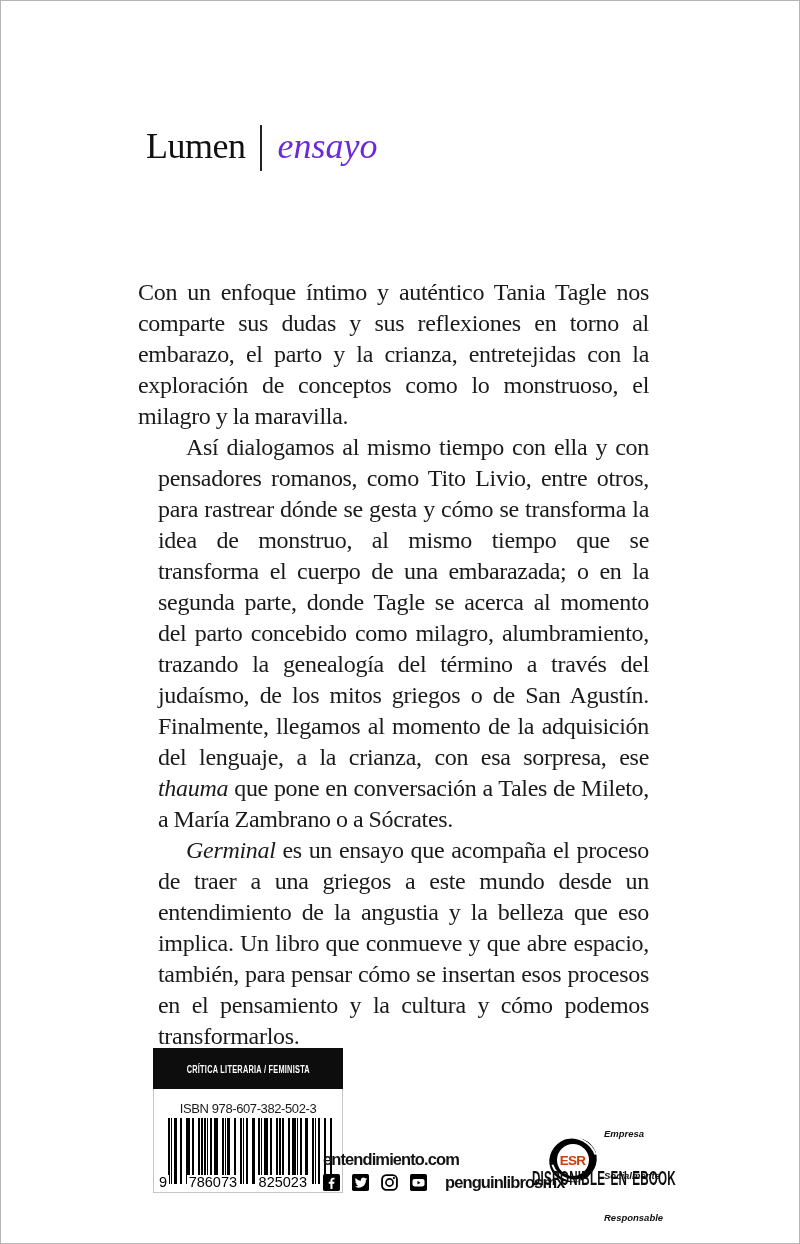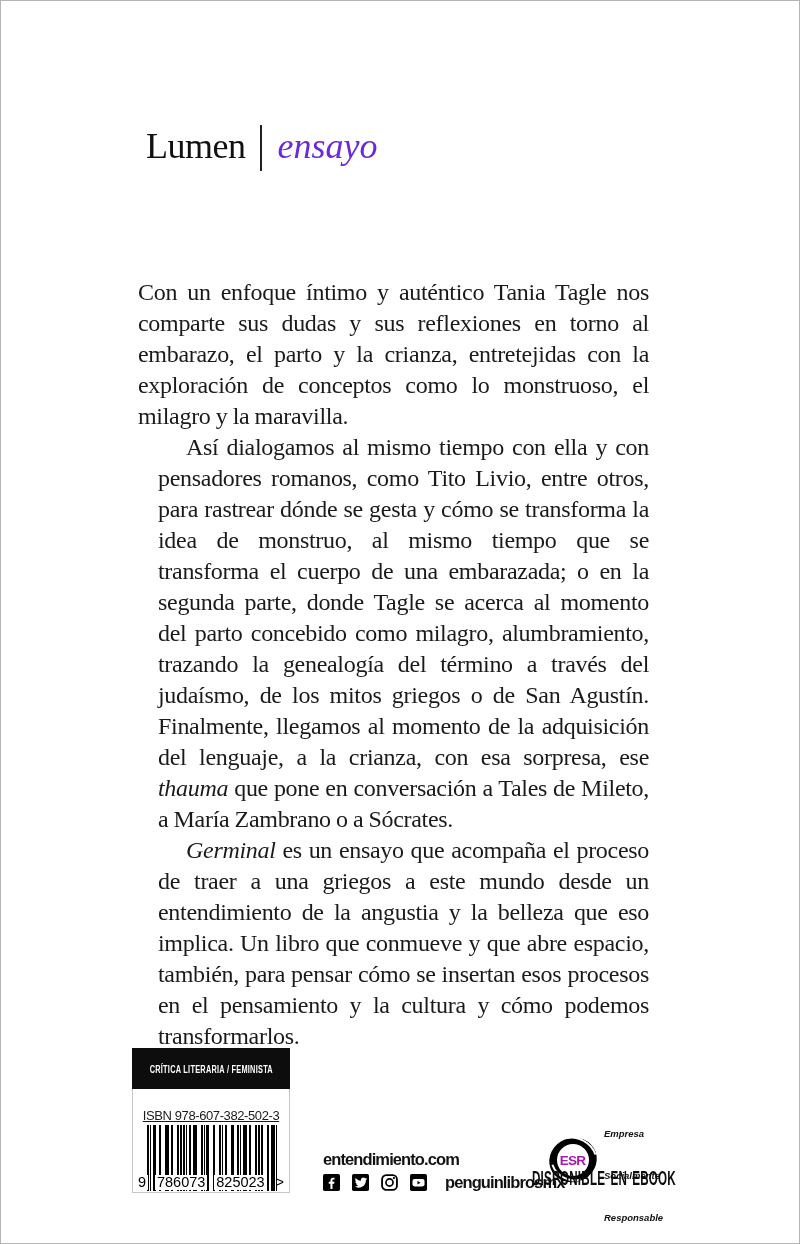--- a/index.html
+++ b/index.html
@@ -14,24 +14,24 @@
 
   
   .body-text{position:absolute;left:137px;top:276px;width:511px;
     font-family:"Liberation Serif",serif;font-size:24px;line-height:31px;
     letter-spacing:-0.3px;word-spacing:-0.5px;color:#1a1a1a;}
   .body-text p{margin:0;text-align:justify;}
   .body-text p + p{text-indent:28px;margin-left:20px;}
   .body-text em{font-style:italic;}
 
   
-  .barcode-block{position:absolute;left:131px;top:1047px;width:158px;}
+  .barcode-block{position:absolute;left:152px;top:1047px;width:190px;}
   .badge{height:41px;background:#0d0d0d;display:flex;align-items:center;justify-content:center;overflow:hidden;}
   .badge span{color:#fff;font-weight:bold;font-size:11.5px;letter-spacing:0.4px;white-space:nowrap;transform:scaleX(0.64);}
-  .barcode-body{position:relative;border:1px solid #c6c6c6;border-top:none;background:#fff;height:104px;box-sizing:border-box;padding-top:19px;text-decoration:underline;}
+  .barcode-body{position:relative;border:1px solid #c6c6c6;border-top:none;background:#fff;height:104px;box-sizing:border-box;padding-top:12px;}
   .isbn{text-align:center;font-size:13px;letter-spacing:-0.4px;color:#1a1a1a;white-space:nowrap;}
   .bars{height:66px;margin:2px 10px 0 14px;
     background:
       repeating-linear-gradient(90deg,#000 0 2px,rgba(0,0,0,0) 2px 6px),
       repeating-linear-gradient(90deg,rgba(0,0,0,0) 0 3px,#000 3px 4px,rgba(0,0,0,0) 4px 9px),
       repeating-linear-gradient(90deg,rgba(0,0,0,0) 0 7px,#000 7px 9px,rgba(0,0,0,0) 9px 13px);}
   .digits{position:absolute;left:3px;right:3px;bottom:2px;display:flex;justify-content:space-between;align-items:flex-end;
     font-size:14.5px;line-height:15px;color:#000;}
   .digits span{background:#fff;padding:0 2px;}
   .digits .chevron{background:transparent;}
@@ -44,21 +44,21 @@
   .handle{font-weight:bold;font-size:16.5px;letter-spacing:-0.9px;color:#121212;margin-left:6px;}
 
   
   .esr-block{position:absolute;left:548px;top:1096px;display:flex;align-items:center;}
   .esr-mark{position:relative;width:48px;height:44px;flex:none;}
   .esr-ellipse{position:absolute;inset:0;background:#000;border-radius:50%;transform:rotate(-20deg);}
   .esr-swoosh{position:absolute;border:2.5px solid rgba(0,0,0,0);border-radius:50%;}
   .esr-swoosh.s1{inset:-1px;border-top-color:#fff;transform:rotate(28deg);}
   .esr-swoosh.s2{inset:1px;border-bottom-color:#fff;transform:rotate(28deg);}
   .esr-circle{position:absolute;left:7.5px;top:6px;width:32px;height:32px;background:#fff;border-radius:50%;
-    display:flex;align-items:center;justify-content:center;font-weight:bold;font-size:13.5px;letter-spacing:-0.8px;color:#a21caf;}
+    display:flex;align-items:center;justify-content:center;font-weight:bold;font-size:13.5px;letter-spacing:-0.8px;color:#c2410c;}
   .esr-lines{margin-left:7px;font-weight:bold;font-style:italic;font-size:9.5px;line-height:10px;color:#111;}
   .esr-lines span{display:block;margin-top:32px;}
 
   
   .ebook{position:absolute;left:531px;top:1166px;font-weight:bold;font-size:20px;letter-spacing:0.4px;word-spacing:3px;
     white-space:nowrap;transform:scaleX(0.58);transform-origin:left center;color:#0d0d0d;}
 </style>
 </head>
 <body>
 

